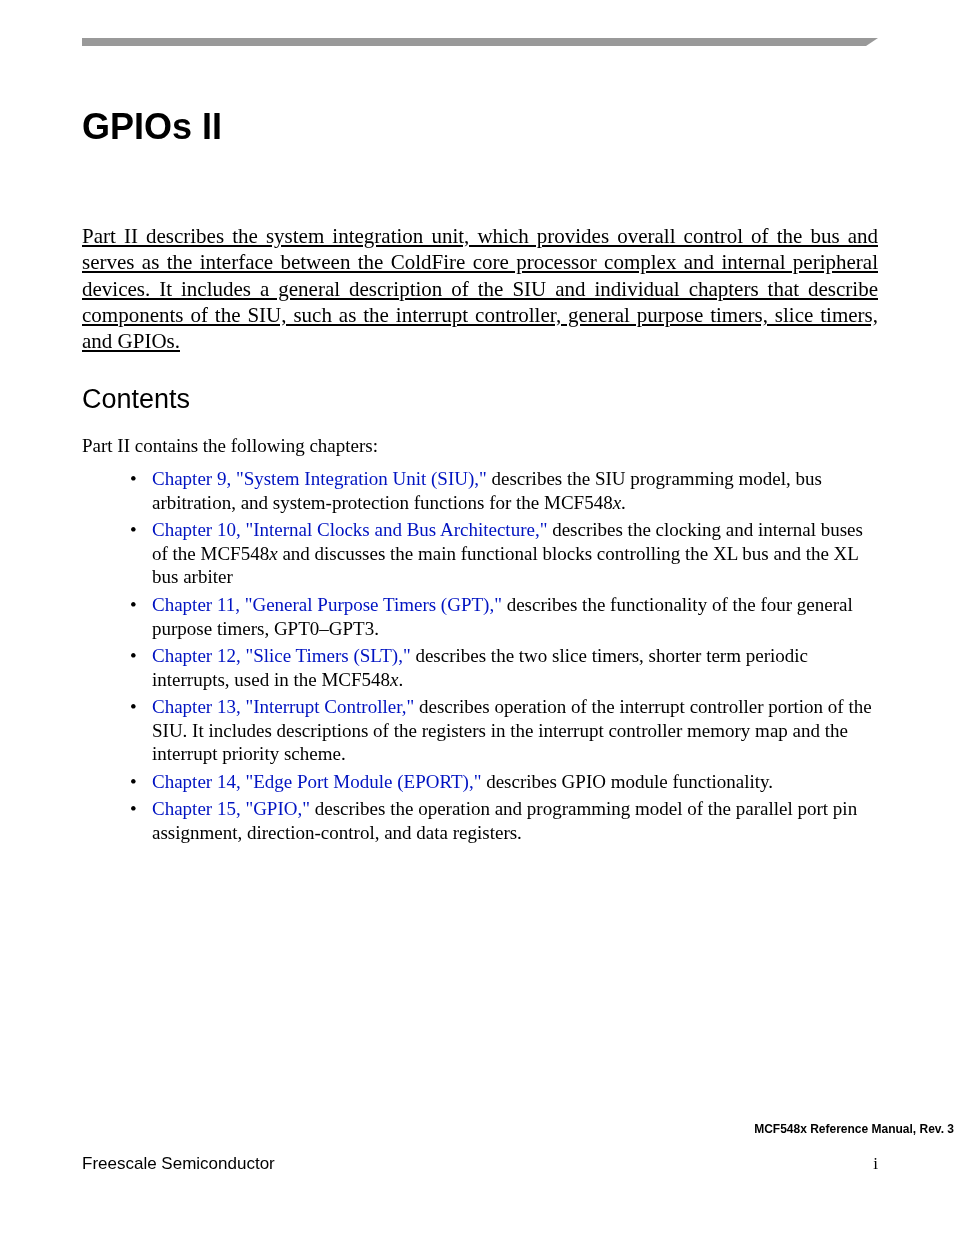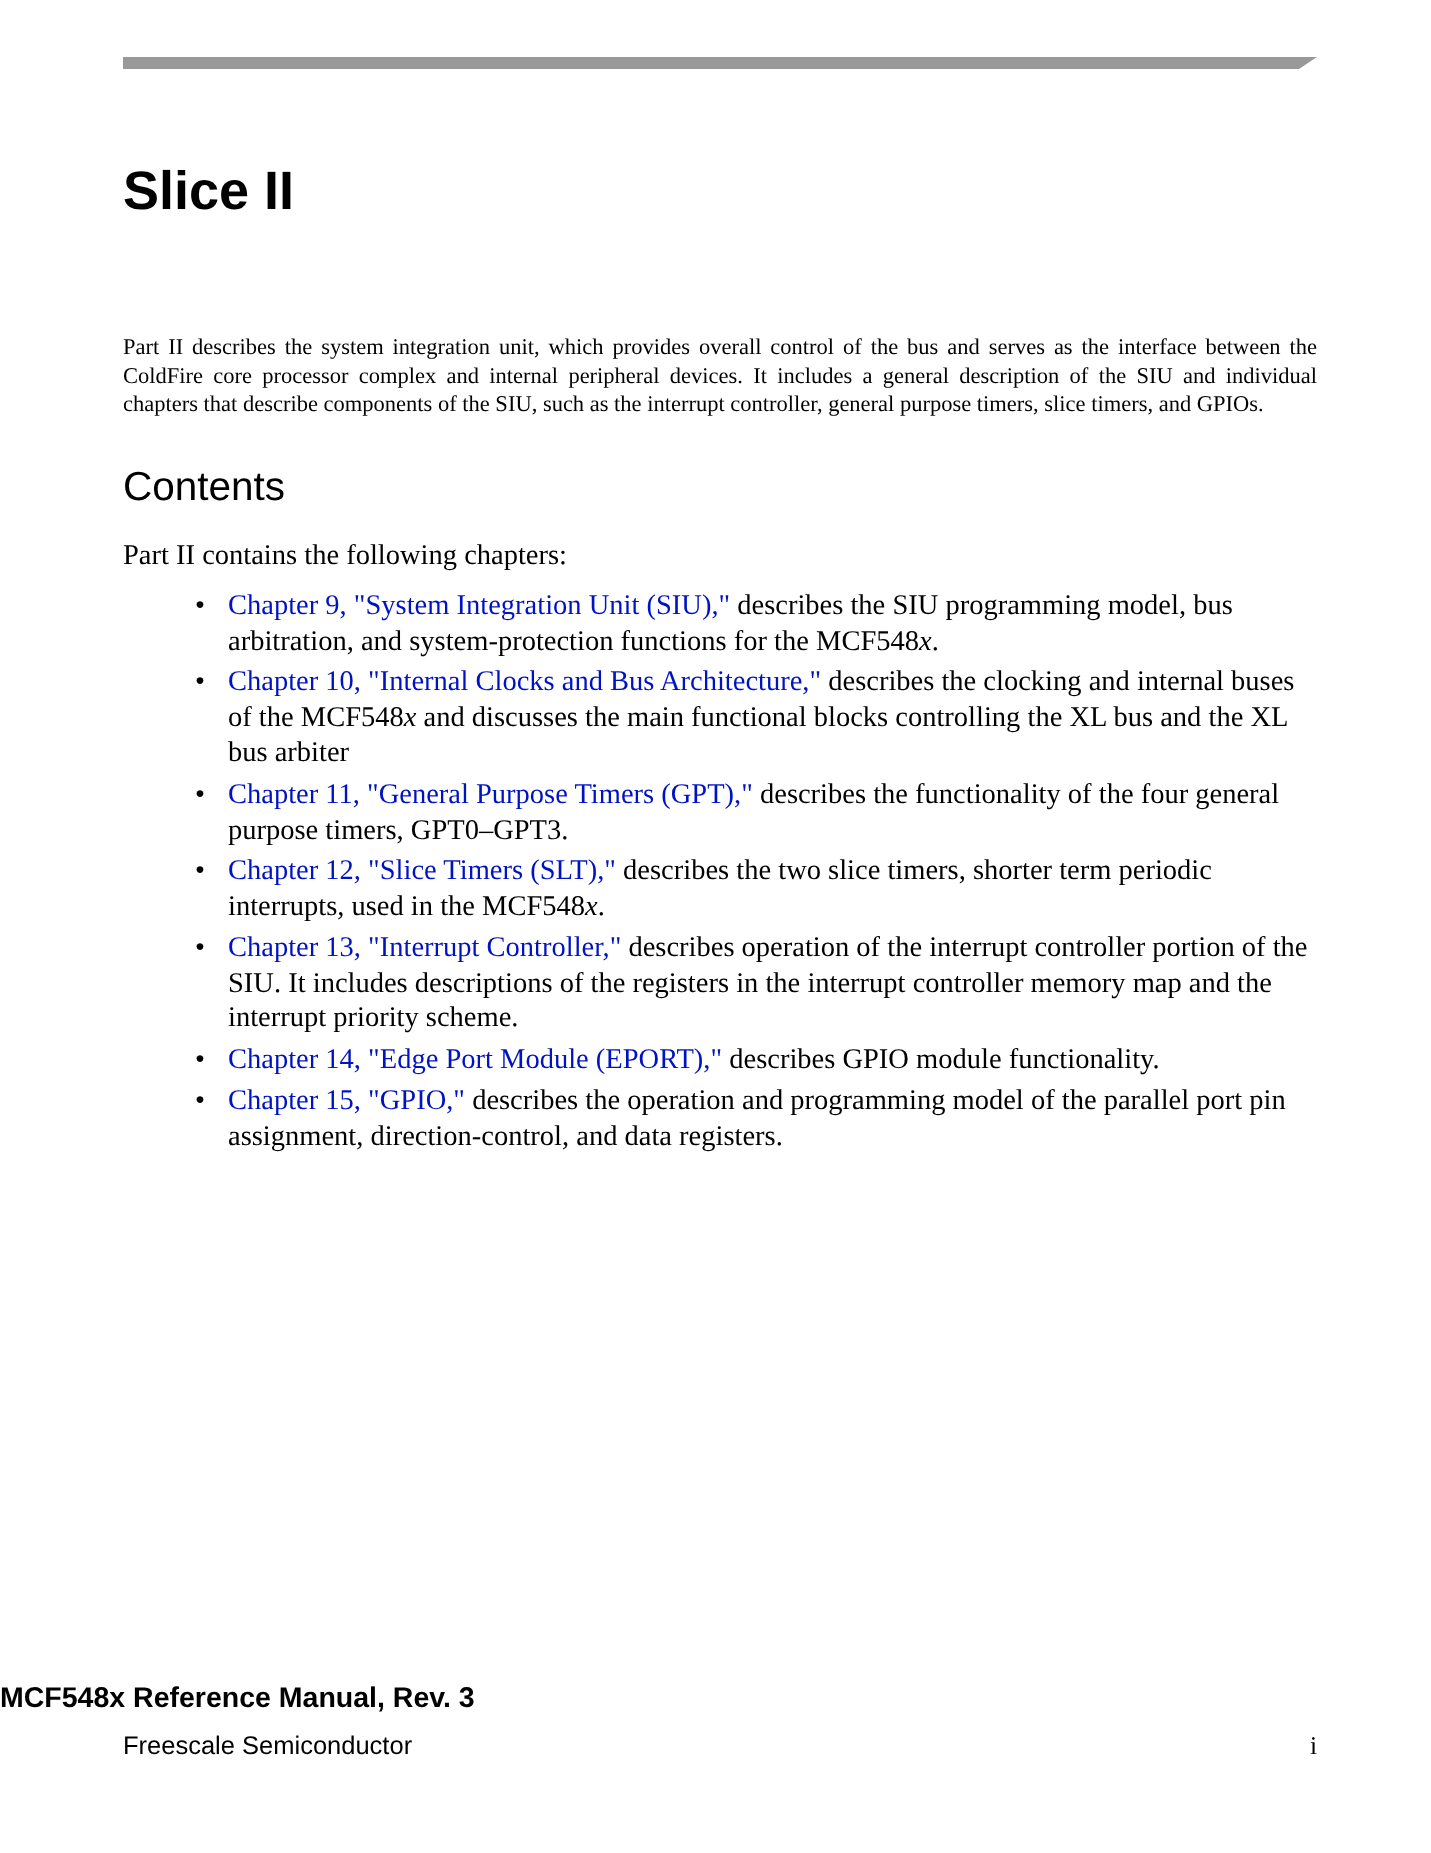--- a/index.html
+++ b/index.html
@@ -40,24 +40,25 @@
     border-right: 12px solid #fff;
   }
   .part-title {
     font-family: Arial, Helvetica, sans-serif;
     font-weight: bold;
     font-size: 36px;
     line-height: 1.25;
     margin-bottom: 74px;
   }
   .intro {
-    font-size: 15px;
+    font-size: 21px;
     line-height: 1.25;
     text-align: justify;
     margin-bottom: 30px;
+    text-decoration: underline;
   }
   .contents-heading {
     font-family: Arial, Helvetica, sans-serif;
     font-weight: normal;
     font-size: 27px;
     margin-bottom: 20px;
   }
   .contents-intro {
     font-size: 19px;
     margin-bottom: 10px;
@@ -82,24 +83,24 @@
   }
   .link {
     color: #0013c2;
   }
   .italic { font-style: italic; }
   .footer-title {
     position: absolute;
     left: 0;
     width: 100%;
     top: 1122px;
-    text-align: left;
+    text-align: right;
     font-family: Arial, Helvetica, sans-serif;
     font-weight: bold;
-    font-size: 19px;
+    font-size: 12px;
   }
   .footer-left {
     position: absolute;
     left: 82px;
     top: 1154px;
     font-family: Arial, Helvetica, sans-serif;
     font-size: 17px;
   }
   .footer-right {
     position: absolute;
@@ -109,21 +110,21 @@
     font-size: 17px;
   }
 </style>
 </head>
 <body>
 
 <div class="page">
   <div class="header-bar"></div>
 
   <h1 class="part-title">
-    <span>Slice II</span><br>
+    <span>GPIOs II</span><br>
   </h1>
 
   <p class="intro">Part II describes the system integration unit, which provides overall control of the bus and serves as the interface between the ColdFire core processor complex and internal peripheral devices. It includes a general description of the SIU and individual chapters that describe components of the SIU, such as the interrupt controller, general purpose timers, slice timers, and GPIOs.</p>
 
   <h2 class="contents-heading">Contents</h2>
 
   <p class="contents-intro">Part II contains the following chapters:</p>
 
   <ul class="chapters">
     <li>

